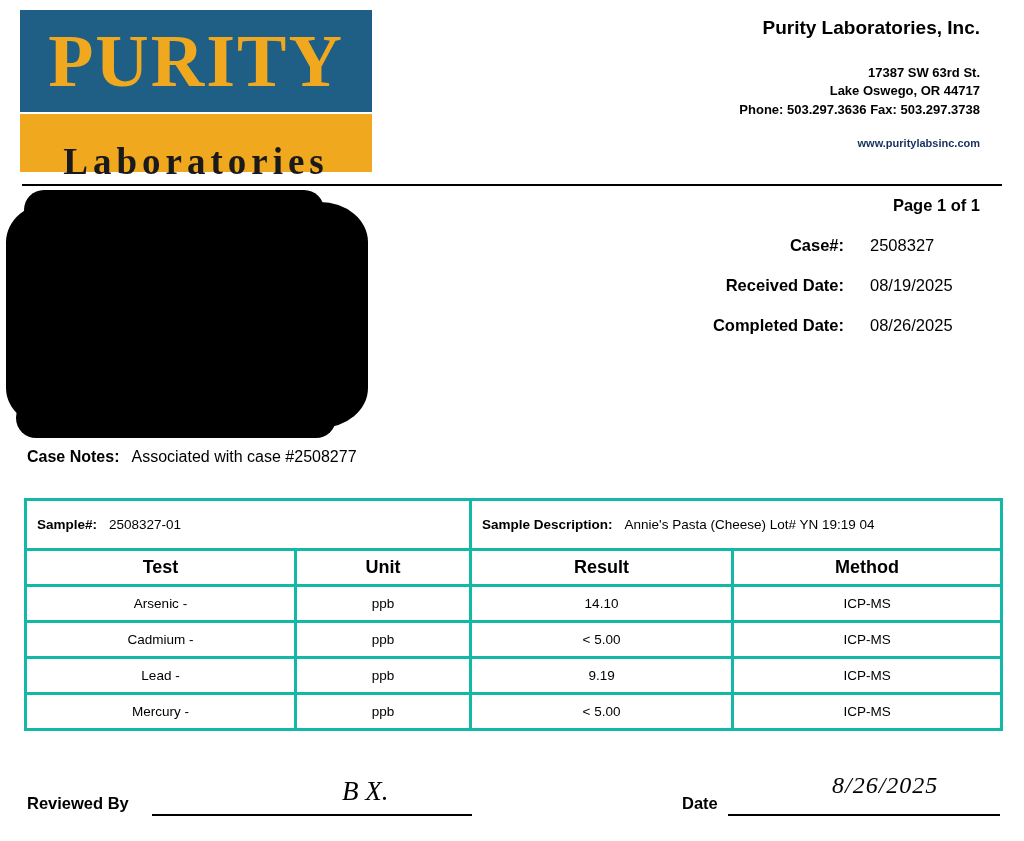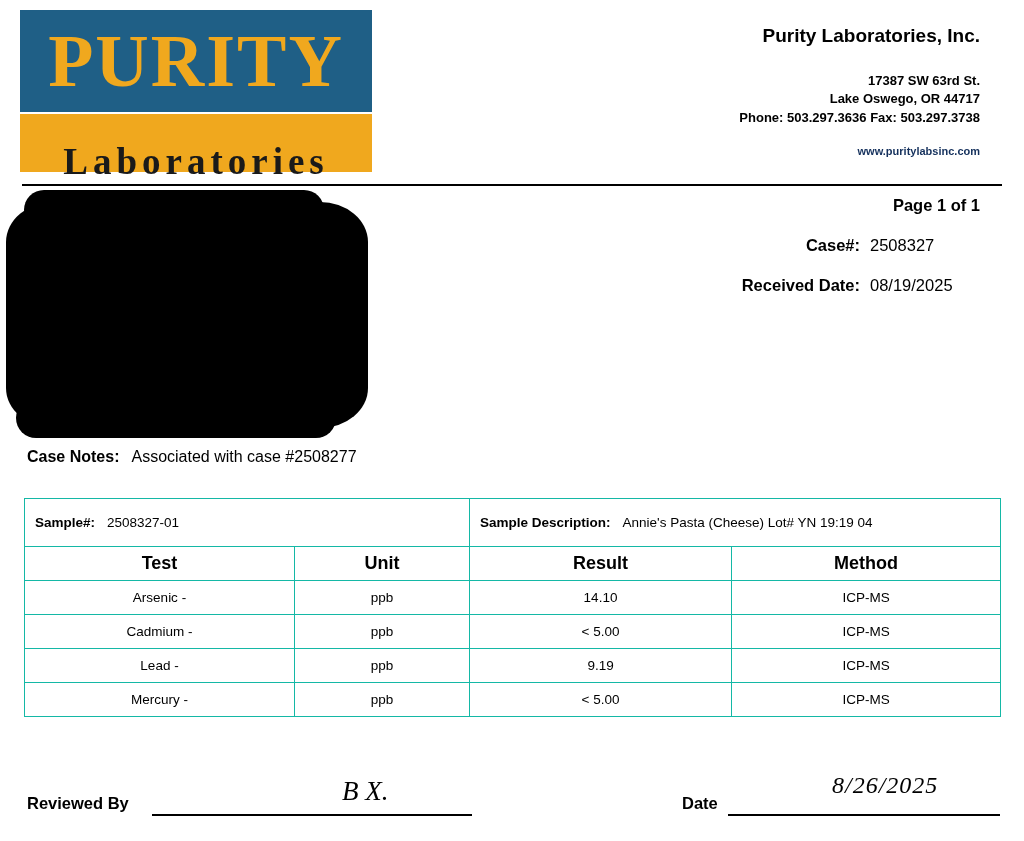--- a/index.html
+++ b/index.html
@@ -83,21 +83,20 @@
     position: absolute;
     right: 44px;
     top: 14px;
     text-align: right;
     line-height: 1.45;
   }
   .company-name {
     font-size: 19px;
     font-weight: bold;
     margin-bottom: 22px;
-    margin-top: 8px;
   }
   .company-addr {
     font-size: 13px;
     font-weight: bold;
     line-height: 1.45;
   }
   .company-web {
     font-size: 11px;
     font-weight: bold;
     color: #14305c;
@@ -125,21 +124,21 @@
     font-weight: bold;
     height: 40px;
     line-height: 40px;
     white-space: nowrap;
   }
   .meta-row .value {
     font-weight: normal;
     display: inline-block;
     min-width: 110px;
     text-align: left;
-    margin-left: 10px;
+    margin-left: 26px;
   }
   .meta-row .label {
     display: inline-block;
   }
   .meta-page {
     font-size: 16.5px;
     font-weight: bold;
     height: 40px;
     line-height: 40px;
   }
@@ -192,21 +191,21 @@
   
   .result-table {
     position: absolute;
     left: 24px;
     top: 498px;
     width: 976px;
     border-collapse: collapse;
     table-layout: fixed;
   }
   .result-table td, .result-table th {
-    border: 1px solid #14b8a6;
+    border: 3px solid #14b8a6;
     font-size: 13.5px;
     padding: 0;
     height: 33px;
     text-align: center;
     vertical-align: middle;
     font-weight: normal;
   }
   .result-table tr.sample-row td {
     height: 47px;
     text-align: left;
@@ -309,20 +308,23 @@
 <div class="redaction"></div>
 
 <div class="meta">
   <div class="meta-page">Page 1 of 1</div>
 
   <div class="meta-row">
     <span class="label">Case#:</span><span class="value">2508327</span>
   </div>
   <div class="meta-row">
     <span class="label">Received Date:</span><span class="value">08/19/2025</span>
+  </div>
+  <div class="meta-row">
+    <span class="label">Completed Date:</span><span class="value">08/26/2025</span>
   </div>
 </div>
 
 <div class="case-notes">
   <span>Case Notes:</span><span class="note-value">Associated with case #2508277</span>
 </div>
 
 <table class="result-table">
   <colgroup>
     <col class="col-test">

